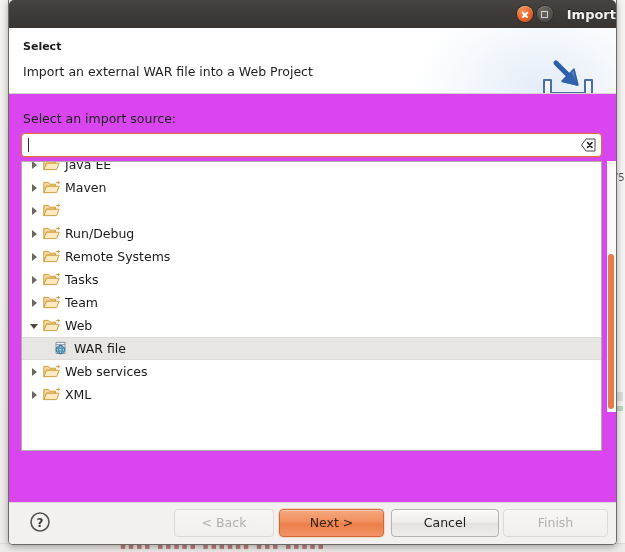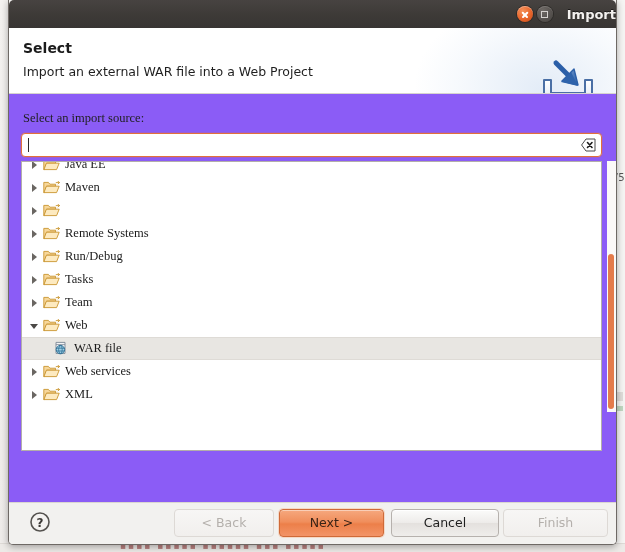--- a/index.html
+++ b/index.html
@@ -157,21 +157,21 @@
     height: 66px;
     background: #ffffff;
     border-bottom: 1px solid #d7d3cf;
     box-sizing: border-box;
     overflow: hidden;
   }
   .header-title {
     position: absolute;
     left: 14px;
     top: 12px;
-    font-size: 14px;
+    font-size: 11px;
     font-weight: bold;
     color: #1b1b1b;
   }
   .header-sub {
     position: absolute;
     left: 14px;
     top: 36px;
     font-size: 12.5px;
     color: #1f1f1f;
   }
@@ -189,23 +189,22 @@
     right: 18px;
     top: 30px;
     width: 60px;
     height: 48px;
   }
 
   
   .body {
     position: relative;
     height: 408px;
-    background: #8b5cf6;
-    box-sizing: border-box;
-    font-family: Liberation Serif, serif;
+    background: #d946ef;
+    box-sizing: border-box;
   }
   .field-label {
     position: absolute;
     left: 14px;
     top: 17px;
     font-size: 12.5px;
     color: #1f1f1f;
   }
   .search-wrap {
     position: absolute;
@@ -479,30 +478,30 @@
                   <path d="M13.2 2.6 L16.4 2.6 M15.1 1.3 L16.4 2.6 L15.1 3.9" stroke="#c9952f" stroke-width="0.9" fill="none" stroke-linecap="round"></path>
                 </svg></span>
             </div>
             <div class="tree-row">
               <span class="arrow collapsed"></span>
               <span class="tree-icon"><svg viewBox="0 0 17 15">
                   <path d="M0.8 12.6 L0.8 2.4 L5.4 2.4 L6.9 4.2 L12.6 4.2 L12.6 6.2 L3.6 6.2 L1.4 12.6 Z" fill="#f7d79a" stroke="#c9952f" stroke-width="0.9" stroke-linejoin="round"></path>
                   <path d="M3.4 6.2 L16.2 6.2 L13.6 12.6 L0.9 12.6 Z" fill="#fdeac0" stroke="#c9952f" stroke-width="0.9" stroke-linejoin="round"></path>
                   <path d="M13.2 2.6 L16.4 2.6 M15.1 1.3 L16.4 2.6 L15.1 3.9" stroke="#c9952f" stroke-width="0.9" fill="none" stroke-linecap="round"></path>
                 </svg></span>
+              <span class="tree-label">Run/Debug</span>
+            </div>
+            <div class="tree-row">
+              <span class="arrow collapsed"></span>
+              <span class="tree-icon"><svg viewBox="0 0 17 15">
+                  <path d="M0.8 12.6 L0.8 2.4 L5.4 2.4 L6.9 4.2 L12.6 4.2 L12.6 6.2 L3.6 6.2 L1.4 12.6 Z" fill="#f7d79a" stroke="#c9952f" stroke-width="0.9" stroke-linejoin="round"></path>
+                  <path d="M3.4 6.2 L16.2 6.2 L13.6 12.6 L0.9 12.6 Z" fill="#fdeac0" stroke="#c9952f" stroke-width="0.9" stroke-linejoin="round"></path>
+                  <path d="M13.2 2.6 L16.4 2.6 M15.1 1.3 L16.4 2.6 L15.1 3.9" stroke="#c9952f" stroke-width="0.9" fill="none" stroke-linecap="round"></path>
+                </svg></span>
               <span class="tree-label">Remote Systems</span>
-            </div>
-            <div class="tree-row">
-              <span class="arrow collapsed"></span>
-              <span class="tree-icon"><svg viewBox="0 0 17 15">
-                  <path d="M0.8 12.6 L0.8 2.4 L5.4 2.4 L6.9 4.2 L12.6 4.2 L12.6 6.2 L3.6 6.2 L1.4 12.6 Z" fill="#f7d79a" stroke="#c9952f" stroke-width="0.9" stroke-linejoin="round"></path>
-                  <path d="M3.4 6.2 L16.2 6.2 L13.6 12.6 L0.9 12.6 Z" fill="#fdeac0" stroke="#c9952f" stroke-width="0.9" stroke-linejoin="round"></path>
-                  <path d="M13.2 2.6 L16.4 2.6 M15.1 1.3 L16.4 2.6 L15.1 3.9" stroke="#c9952f" stroke-width="0.9" fill="none" stroke-linecap="round"></path>
-                </svg></span>
-              <span class="tree-label">Run/Debug</span>
             </div>
             <div class="tree-row">
               <span class="arrow collapsed"></span>
               <span class="tree-icon"><svg viewBox="0 0 17 15">
                   <path d="M0.8 12.6 L0.8 2.4 L5.4 2.4 L6.9 4.2 L12.6 4.2 L12.6 6.2 L3.6 6.2 L1.4 12.6 Z" fill="#f7d79a" stroke="#c9952f" stroke-width="0.9" stroke-linejoin="round"></path>
                   <path d="M3.4 6.2 L16.2 6.2 L13.6 12.6 L0.9 12.6 Z" fill="#fdeac0" stroke="#c9952f" stroke-width="0.9" stroke-linejoin="round"></path>
                   <path d="M13.2 2.6 L16.4 2.6 M15.1 1.3 L16.4 2.6 L15.1 3.9" stroke="#c9952f" stroke-width="0.9" fill="none" stroke-linecap="round"></path>
                 </svg></span>
               <span class="tree-label">Tasks</span>
             </div>

